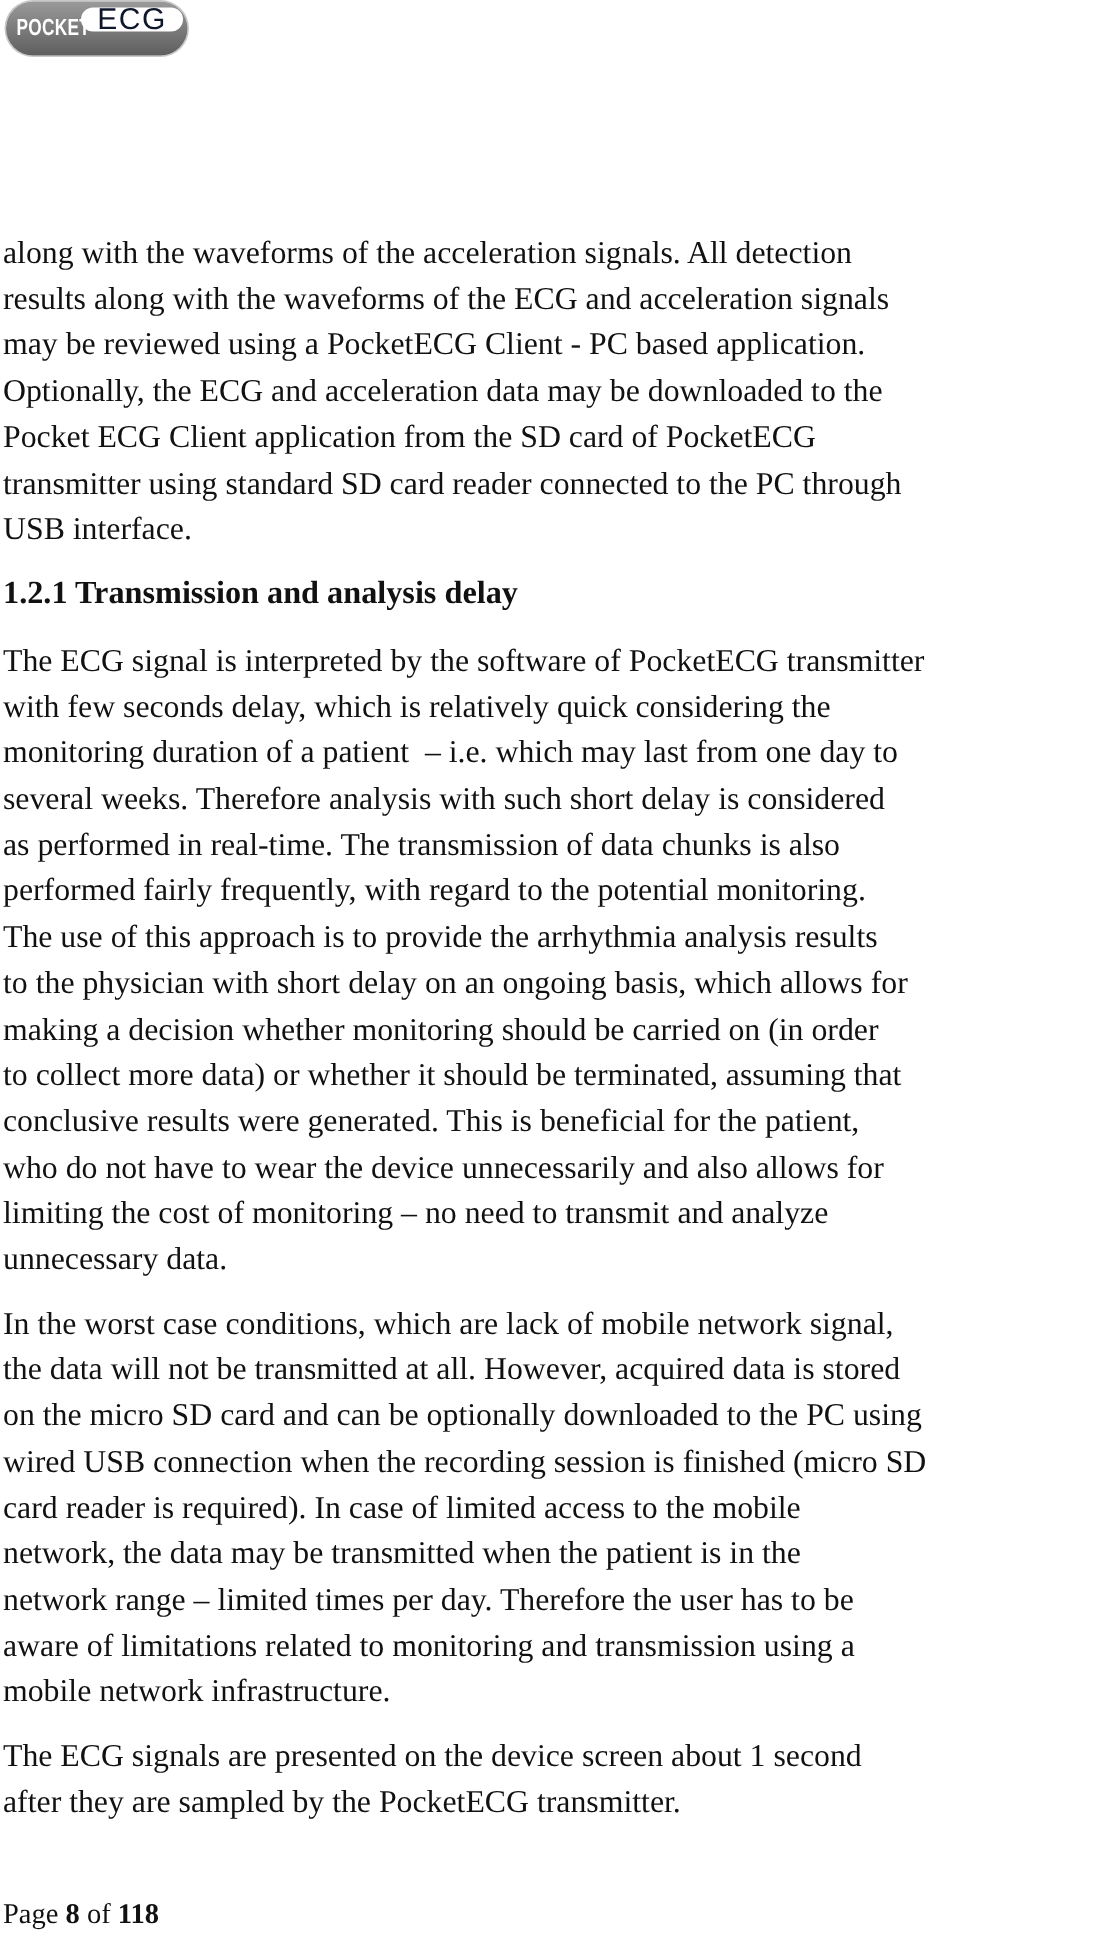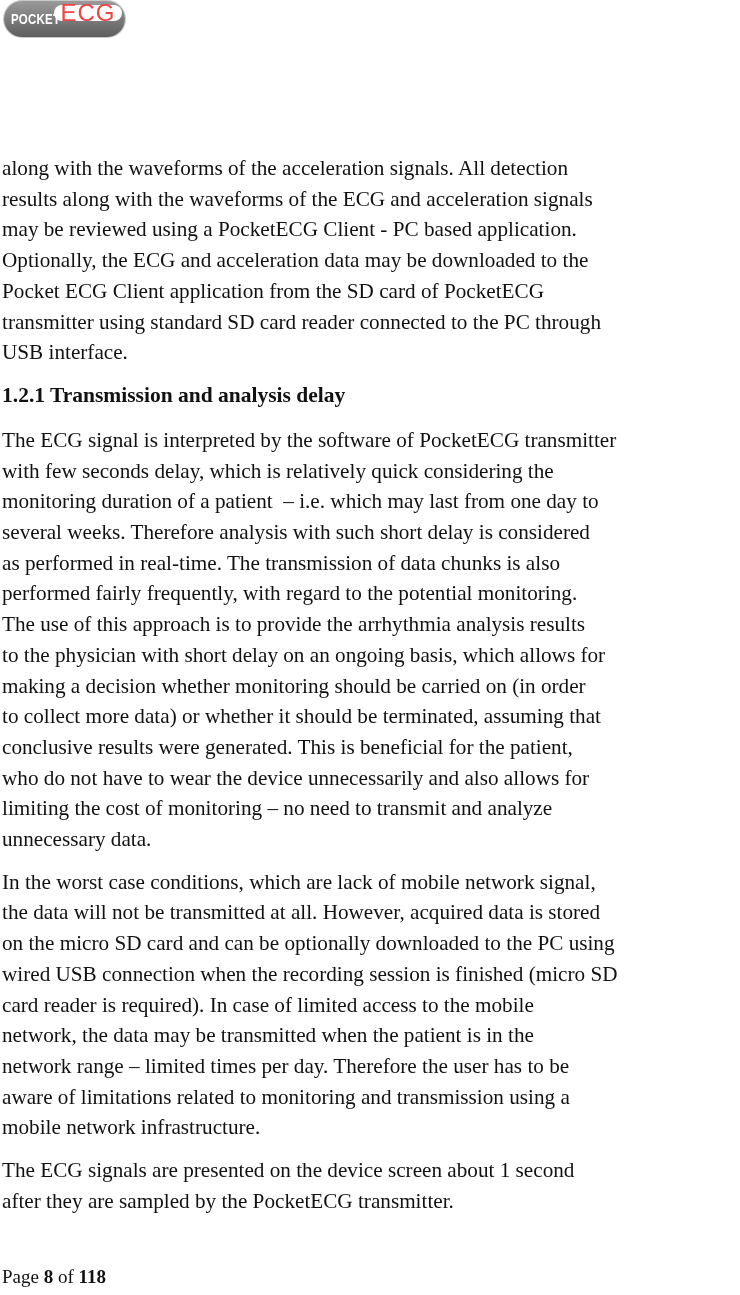--- a/index.html
+++ b/index.html
@@ -6,22 +6,22 @@
   body { width: 740px; height: 1295px; position: relative; overflow: hidden;
          font-family: "Liberation Serif", "DejaVu Serif", serif; color: #111; }
   .logo { position: absolute; left: 4px; top: 1px; width: 121px; height: 36px;
           border-radius: 18px; background: linear-gradient(#9a9a9a, #5e5e5e);
           box-shadow: 0 0 0 1px #c8c8c8; display: flex; align-items: center; }
   .logo-left { color: #fff; font-family: "Liberation Sans", "DejaVu Sans", sans-serif;
                font-weight: bold; font-size: 11.5px; letter-spacing: 0.2px; margin-left: 7px;
                transform: scaleY(1.35); }
   .logo-right { position: absolute; right: 3px; top: 4px; width: 68px; height: 16px;
                 border-radius: 14px; background: #ffffff; display: flex; align-items: center;
-                justify-content: center; color: #ef4444;
-                font-family: "Liberation Sans", "DejaVu Sans", sans-serif; font-size: 24px; letter-spacing: 1px; }
+                justify-content: center; color: #0f172a;
+                font-family: "Liberation Sans", "DejaVu Sans", sans-serif; font-size: 20px; letter-spacing: 1px; }
   .content { position: absolute; left: 2px; top: 153px; width: 740px; }
   p { margin: 0 0 12px 0; font-size: 21.2px; line-height: 30.7px; white-space: pre-wrap; }
   h3 { margin: 0 0 15px 0; font-size: 21.5px; line-height: 30px; font-weight: bold; }
   .footer { position: absolute; left: 2px; top: 1266px; font-size: 19px; }
   .footer b { font-weight: bold; }
 </style>
 </head>
 <body>
 
 <div class="logo">

